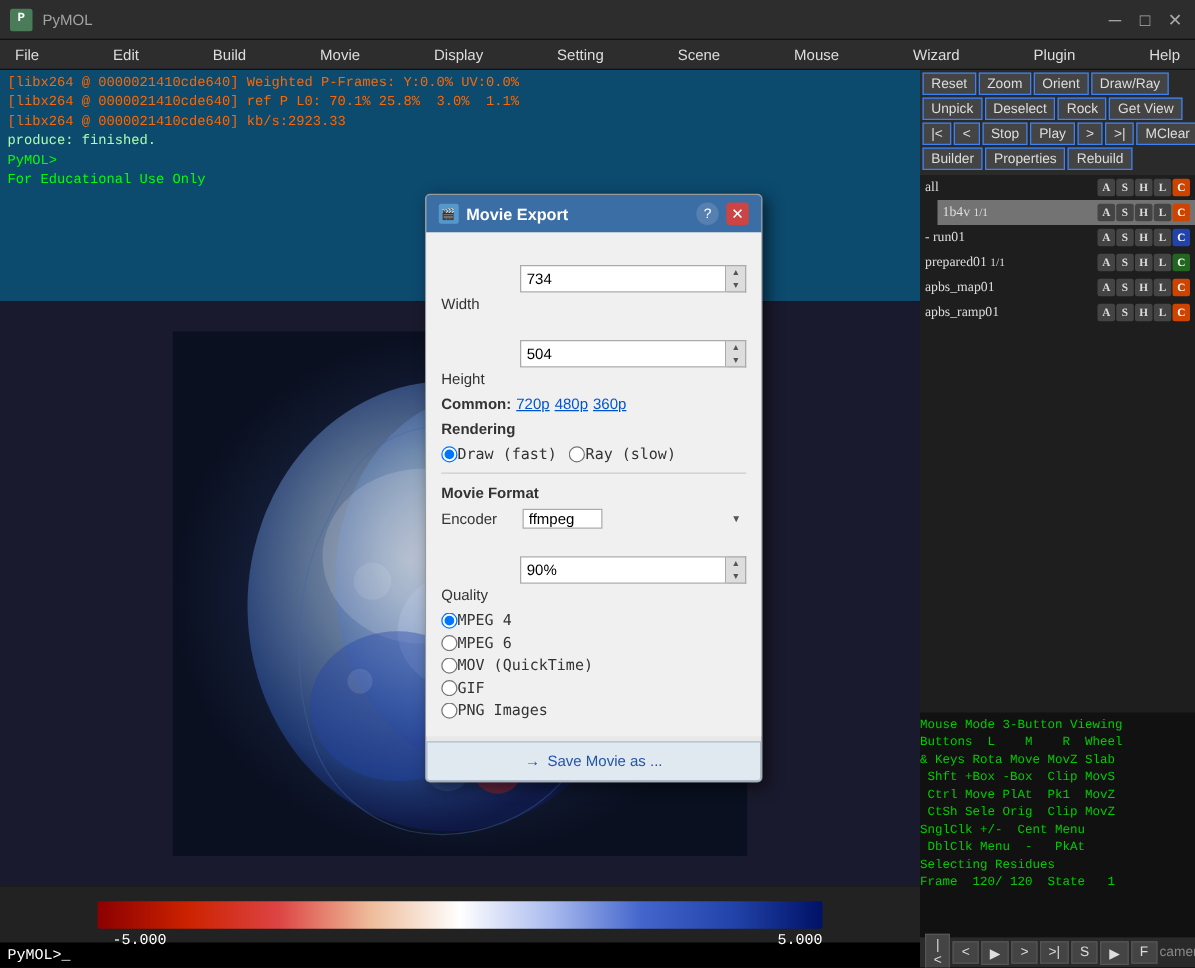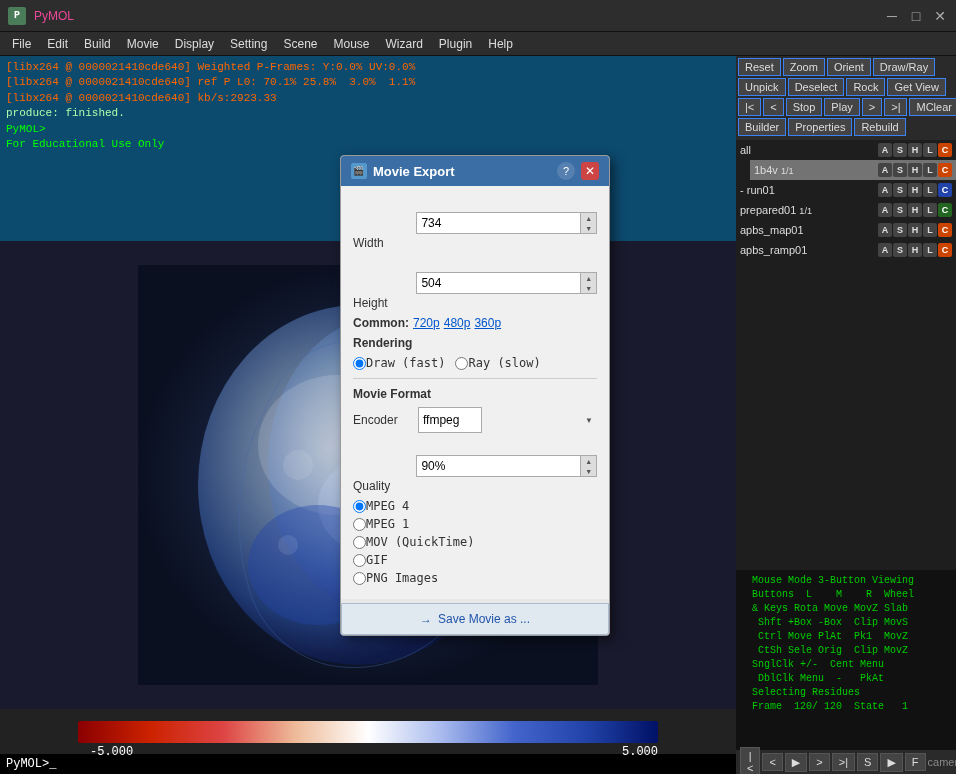--- a/index.html
+++ b/index.html
@@ -29,21 +29,21 @@
       border-radius: 2px;
       margin-right: 8px;
       display: flex;
       align-items: center;
       justify-content: center;
       font-size: 10px;
       color: white;
       font-weight: bold;
     }
     #title-text {
-      color: #ec4899;
+      color: #a3a3a3;
       font-size: 12px;
       font-family: Arial, sans-serif;
       flex: 1;
     }
     #window-controls {
       display: flex;
       gap: 8px;
     }
     .win-btn {
       width: 16px;
@@ -58,20 +58,21 @@
     }
 
     
     #menu-bar {
       background: #2d2d2d;
       height: 24px;
       display: flex;
       align-items: center;
       padding: 0 4px;
       border-bottom: 1px solid #111;
+      justify-content: space-between;
     }
     .menu-item {
       color: #ddd;
       font-family: Arial, sans-serif;
       font-size: 12px;
       padding: 2px 8px;
       cursor: pointer;
     }
 
     
@@ -201,21 +202,21 @@
       background: #1e1e1e;
       overflow: hidden;
     }
     .obj-row {
       display: flex;
       align-items: center;
       height: 20px;
       padding: 0 4px;
       color: #ddd;
       font-size: 11px;
-      font-family: Liberation Sans, sans-serif;
+      font-family: Liberation Serif, serif;
     }
     .obj-row.selected { background: #737373; margin-left: 14px; }
     .obj-name { flex: 1; }
     .obj-badge {
       width: 14px;
       height: 14px;
       display: flex;
       align-items: center;
       justify-content: center;
       font-size: 9px;
@@ -226,21 +227,21 @@
     }
     .badge-a { background: #444; color: #ddd; }
     .badge-s { background: #444; color: #ddd; }
     .badge-h { background: #444; color: #ddd; }
     .badge-l { background: #444; color: #ddd; }
     .badge-c { background: #cc4400; color: #fff; }
 
     
     #right-bottom {
       background: #111;
-      padding: 4px 16px;
+      padding: 4px 0;
       color: #00cc00;
       font-size: 10px;
       line-height: 1.4;
       height: 180px;
       overflow: hidden;
     }
 
     
     #bottom-nav {
       height: 24px;
@@ -397,21 +398,21 @@
       align-items: center;
       margin-bottom: 6px;
     }
     .encoder-label {
       width: 65px;
       color: #333;
       font-size: 12px;
     }
     .encoder-select {
       flex: 1;
-      height: 26px;
+      height: 16px;
       border: 1px solid #aaa;
       background: white;
       padding: 0 4px;
       font-size: 12px;
       appearance: none;
       -webkit-appearance: none;
       cursor: pointer;
     }
     .select-wrapper {
       flex: 1;
@@ -723,21 +724,21 @@
           <div class="spin-dn">▼</div>
         </div>
       </div>
 
       <div class="radio-row">
         <input type="radio" name="format" id="mpeg4" checked="" style="">
         <label for="mpeg4" class="radio-label">MPEG 4</label>
       </div>
       <div class="radio-row">
         <input type="radio" name="format" id="mpeg1" style="">
-        <label for="mpeg1" class="radio-label">MPEG 1</label>
+        <label for="mpeg1" class="radio-label">MPEG 6</label>
       </div>
       <div class="radio-row">
         <input type="radio" name="format" id="mov" style="">
         <label for="mov" class="radio-label">MOV (QuickTime)</label>
       </div>
       <div class="radio-row">
         <input type="radio" name="format" id="gif" style="">
         <label for="gif" class="radio-label">GIF</label>
       </div>
       <div class="radio-row">

